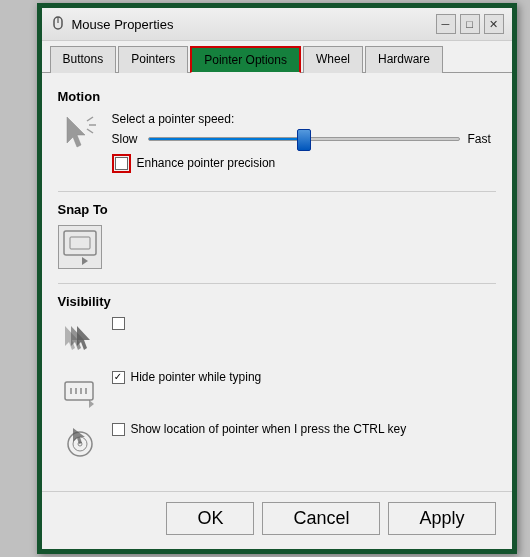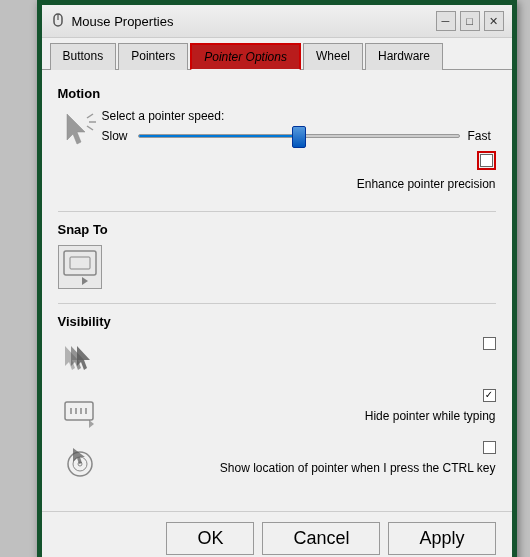--- a/index.html
+++ b/index.html
@@ -71,42 +71,42 @@
       padding: 5px 12px;
       border: 1px solid #999;
       background: #e0e0e0;
       cursor: pointer;
       font-size: 12px;
       border-bottom: none;
       position: relative;
       top: 1px;
     }
     .tab.active {
-      background: #b91c1c;
+      background: #15803d;
       border: 2px solid #cc0000;
       border-bottom: 1px solid #f0f0f0;
       font-weight: normal;
       z-index: 1;
-      font-style: italic;
     }
     .content {
       padding: 16px 16px 12px 16px;
     }
     .section {
       margin-bottom: 14px;
     }
     .section-title {
       font-size: 13px;
       font-weight: 600;
       margin-bottom: 8px;
       color: #000;
     }
     .section-content {
       display: flex;
       align-items: flex-start;
+      gap: 10px;
     }
     .section-icon {
       width: 44px;
       height: 44px;
       flex-shrink: 0;
       display: flex;
       align-items: center;
       justify-content: center;
     }
     .section-body {
@@ -144,24 +144,23 @@
       height: 22px;
       background: linear-gradient(to bottom, #5599dd, #0055bb);
       border: 1px solid #003399;
       position: absolute;
       top: -9px;
       border-radius: 2px;
       cursor: pointer;
     }
     .checkbox-row {
       display: flex;
-      align-items: flex-end;
+      align-items: center;
       gap: 6px;
       margin-bottom: 4px;
-      flex-direction: column;
     }
     .checkbox-wrap {
       border: 2px solid #cc0000;
       padding: 1px;
       display: inline-flex;
     }
     .checkbox {
       width: 13px;
       height: 13px;
       border: 1px solid #666;

